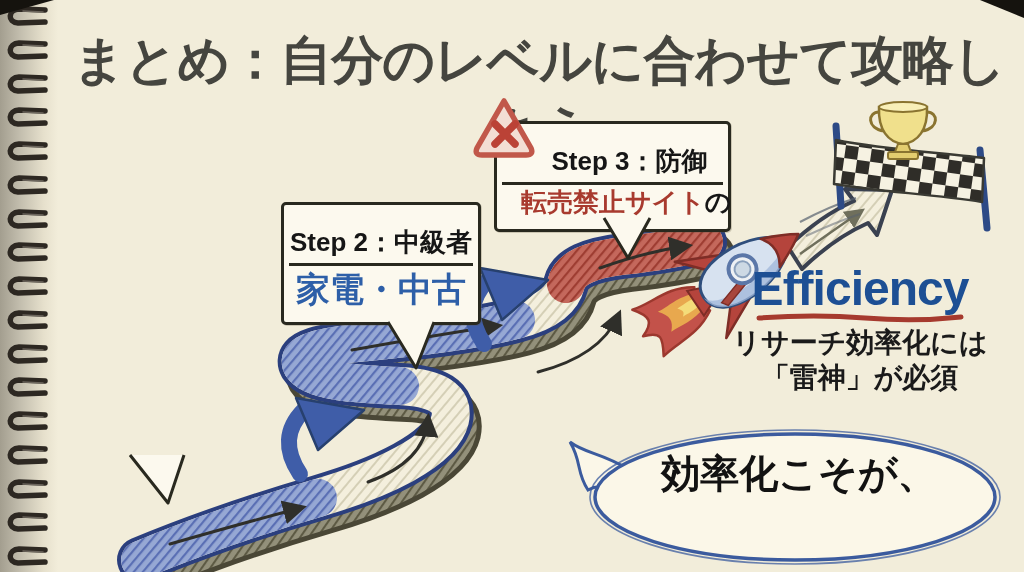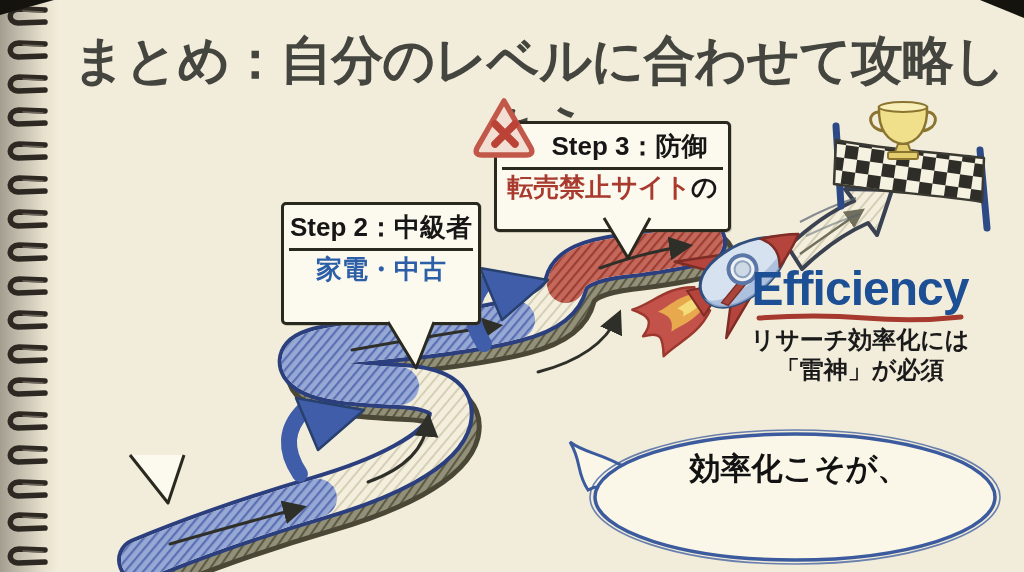--- a/index.html
+++ b/index.html
@@ -4,35 +4,35 @@
 <style>
   html,body{margin:0;padding:0;background:#888;}
   .canvas{position:relative;width:1024px;height:572px;background:#f2edda;overflow:hidden;
           font-family:"Liberation Sans","DejaVu Sans",sans-serif;}
   .scene{position:absolute;inset:0;z-index:1;}
   .overlay{position:absolute;inset:0;z-index:3;pointer-events:none;}
   .title{position:absolute;left:62px;right:8px;top:26px;text-align:center;
          font-size:52px;font-weight:900;color:#45453f;letter-spacing:-1px;z-index:2;}
   .stepbox{position:absolute;background:#fcf9ee;border:3px solid #29291f;border-radius:5px;
            text-align:center;z-index:2;box-shadow:1px 1px 0 rgba(90,85,60,.25);}
-  .stepbox .hd{font-size:26px;font-weight:900;color:#161616;padding:5px 2px 3px;white-space:nowrap;}
+  .stepbox .hd{font-size:26px;font-weight:900;color:#161616;padding:20px 2px 3px;white-space:nowrap;}
   .stepbox .dv{border-top:3px solid #29291f;margin:0 5px;}
-  .stepbox .hl{font-size:26px;font-weight:900;color:#2d5fa8;padding-top:4px;line-height:1.15;white-space:nowrap;}
+  .stepbox .hl{font-size:34px;font-weight:900;color:#2d5fa8;padding-top:4px;line-height:1.15;white-space:nowrap;}
   .stepbox .ln{font-size:26px;font-weight:900;color:#161616;line-height:1.14;white-space:nowrap;}
-  .red{color:#a83a2e;}
+  .red{color:#a83a2e;padding-left:24px;}
   #box1{left:70px;top:310px;width:197px;height:152px;}
   #box2{left:281px;top:202px;width:194px;height:117px;}
   #box3{left:494px;top:121px;width:231px;height:105px;}
   #box3 .hd{padding-left:36px;}
   .warnwrap{position:absolute;left:-26px;top:-30px;width:66px;height:66px;z-index:4;}
   #eff{position:absolute;left:722px;top:264px;width:276px;text-align:center;z-index:2;}
   .eff-word{font-size:48px;font-weight:900;color:#1d4f94;line-height:1.05;letter-spacing:-1px;}
-  .eff-l{font-size:24px;font-weight:900;color:#1a1a1a;line-height:1.25;white-space:nowrap;}
+  .eff-l{font-size:28px;font-weight:900;color:#1a1a1a;line-height:1.25;white-space:nowrap;}
   #bubbletext{position:absolute;left:613px;top:449px;width:372px;text-align:center;z-index:2;
-              font-size:31px;font-weight:900;color:#121212;line-height:1.3;white-space:nowrap;}
+              font-size:39px;font-weight:900;color:#121212;line-height:1.3;white-space:nowrap;}
   #spiral{position:absolute;left:0;top:0;bottom:0;width:58px;z-index:5;
           background:linear-gradient(90deg,#a39e8f 0%,#c3beae 35%,#e6e0cc 75%,rgba(230,224,204,0) 100%);
           display:flex;flex-direction:column;justify-content:space-between;padding:6px 0 6px 3px;box-sizing:border-box;}
   .ring{display:block;}
   .corner{position:absolute;background:#15130e;z-index:6;}
   #cornerTL{left:0;top:0;width:54px;height:15px;clip-path:polygon(0 0,100% 0,0 100%);}
   #cornerTR{right:0;top:0;width:44px;height:18px;clip-path:polygon(0 0,100% 0,100% 100%);}
 </style>
 </head>
 <body>

